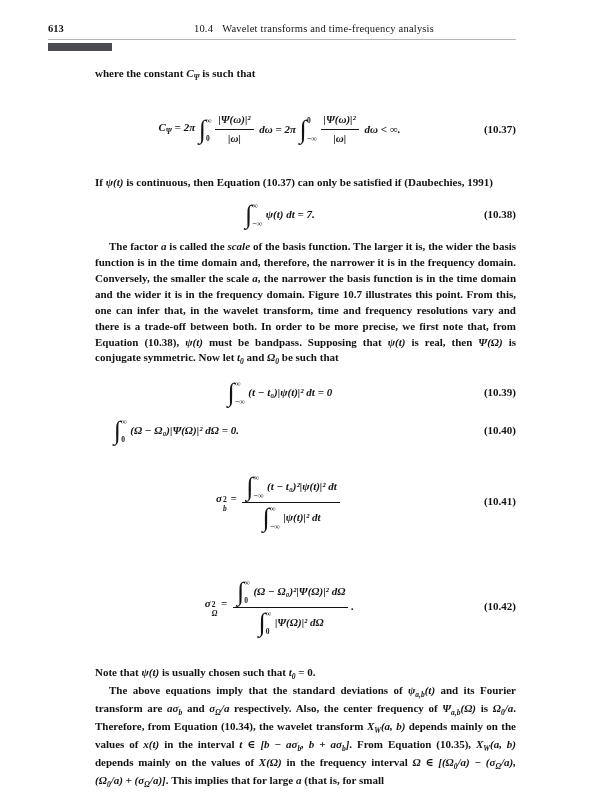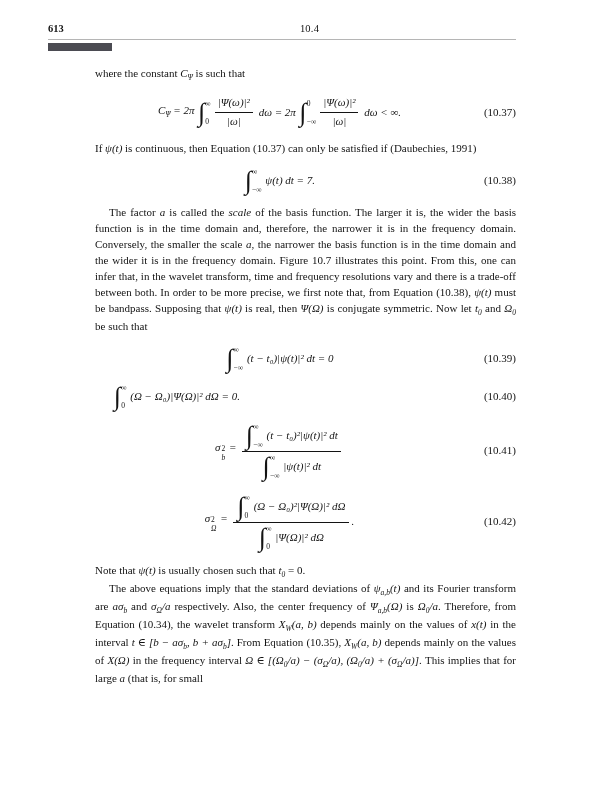--- a/index.html
+++ b/index.html
@@ -13,56 +13,57 @@
     position:absolute; top:23px; left:48px; right:92px;
     display:flex; align-items:baseline; font-size:10.5px;
   }
   .pagenum { font-weight:bold; width:64px; }
   .running-head { flex:1; display:flex; justify-content:center; font-weight:normal; letter-spacing:0.2px; }
   .rh-gap { display:inline-block; width:9px; }
   .head-rule { position:absolute; top:39px; left:48px; right:92px; border-top:1px solid #b5b5b5; }
   .head-bar { position:absolute; top:43px; left:48px; width:64px; height:8px; background:#4b4b52; }
   .content {
     position:absolute; top:66px; left:95px; width:421px;
-    font-size:11px; line-height:1.45; text-align:justify;
+    font-size:11px; line-height:1.45; text-align:justify;font-weight:bold;
   }
   p.body { margin:0; }
   p.indent { text-indent:14px; }
   .content i { font-style:italic; }
   .content sub { font-size:7.5px; font-style:italic; }
   
   .eqrow { display:flex; align-items:center; margin:10px 0; }
   .eqbody { flex:1; display:flex; justify-content:center; align-items:center; font-style:italic; }
   .eqrow.eq-left .eqbody { justify-content:flex-start; padding-left:18px; }
   .eqnum { font-style:normal; white-space:nowrap; margin-left:20px; }
   .mi { white-space:pre; }
   .intwrap { display:inline-flex; align-items:center; margin:0 1px; }
   .int { font-size:26px; font-style:normal; line-height:1; }
   .lims {
     display:inline-flex; flex-direction:column; justify-content:space-between;
     height:28px; font-size:7.5px; font-style:normal; line-height:1;
     margin-left:0px; padding:1px 0;
   }
-  .frac { display:inline-flex; flex-direction:column; align-items:center; margin:1px 3px; }
+  .frac { display:inline-flex; flex-direction:column; align-items:center; margin:18px 3px; }
   .frac .num { display:flex; align-items:center; justify-content:center; padding:0 3px 1px; border-bottom:1px solid #131313; }
   .frac .den { display:flex; align-items:center; justify-content:center; padding:1px 3px 0; }
   .stack { display:inline-flex; flex-direction:column; align-items:flex-start; font-size:7.5px; line-height:1.15; margin:0 1px; }
   .stack .st-sup { font-style:normal; }
   .stack .st-sub { font-style:italic; }
 </style>
 </head>
 <body>
 
 <div class="page">
 
   <div class="header-row">
     <div class="pagenum">613</div>
     <div class="running-head">
       <span>10.4</span>
       <span class="rh-gap"></span>
+      <span>Wavelet transforms and time-frequency analysis</span>
     </div>
   </div>
   <div class="head-rule"></div>
   <div class="head-bar"></div>
 
   <main class="content">
 
     <p class="body"><span>where the constant </span><i>C</i><sub>Ψ</sub><span> is such that</span></p>
 
     <div class="eqrow">

